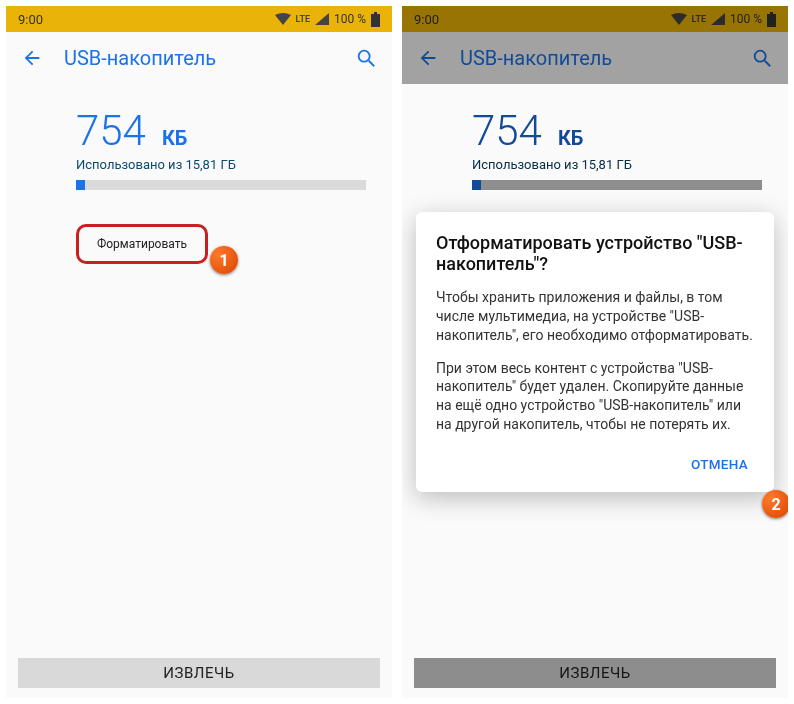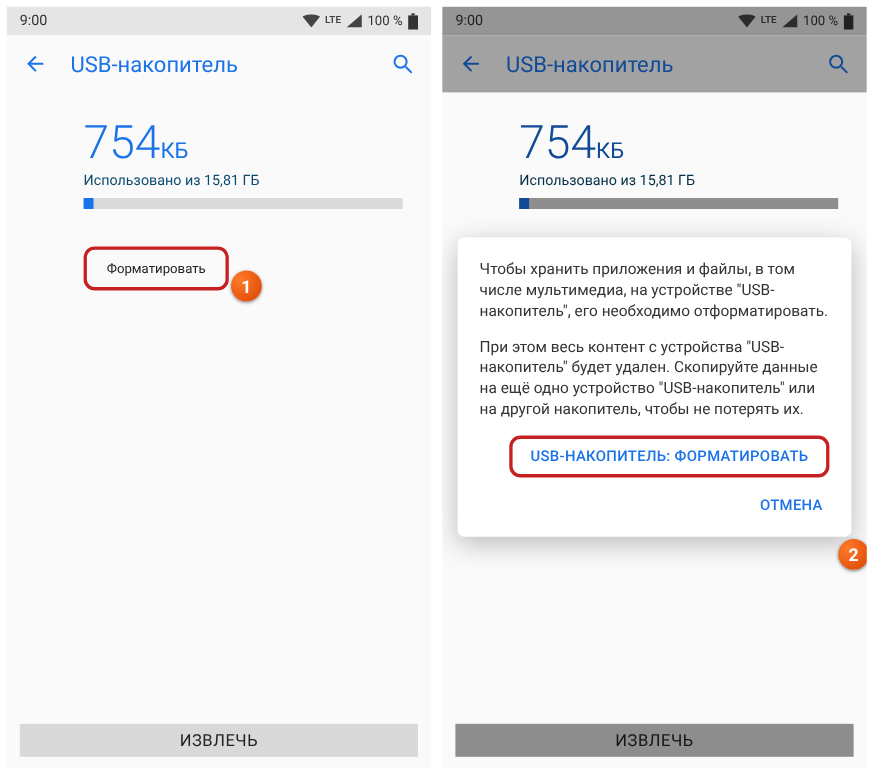--- a/index.html
+++ b/index.html
@@ -27,21 +27,21 @@
   filter: brightness(0.65);
 }
 .status-bar {
   height: 26px;
   display: flex;
   align-items: center;
   justify-content: space-between;
   padding: 0 12px;
   font-size: 13px;
   color: #333;
-  background: #e5e5e5;
+  background: #eab308;
 }
 .status-right { display: flex; align-items: center; gap: 5px; text-align: right; }
 .status-right svg { display: block; }
 .app-bar {
   height: 52px;
   display: flex;
   align-items: center;
   padding: 0 14px;
   gap: 20px;
   background: #fafafa;
@@ -58,22 +58,22 @@
   padding: 22px 26px 0 70px;
 }
 .storage-amount {
   color: #1a73e8;
   font-size: 42px;
   font-weight: 300;
 }
 .storage-unit {
   color: #1a73e8;
   font-size: 20px;
-  font-weight: 400;
-  margin-left: 0;
+  font-weight: 700;
+  margin-left: 16px;
 }
 .storage-sub {
   font-size: 13px;
   color: #0c4a6e;
   margin-top: 2px;
 }
 .progress {
   width: 100%;
   height: 10px;
   background: #dadada;
@@ -269,23 +269,23 @@
     <div class="storage-sub">Использовано из 15,81 ГБ</div>
     <div class="progress">
         <div class="fill"></div>
       </div>
   </div>
 
   <div class="bottom-bar">ИЗВЛЕЧЬ</div>
 
   <div class="dialog-overlay">
     <div class="dialog">
+      <h3>Отформатировать устройство "USB-накопитель"?</h3>
       <p>Чтобы хранить приложения и файлы, в том числе мультимедиа, на устройстве "USB-накопитель", его необходимо отформатировать.</p>
       <p>При этом весь контент с устройства "USB-накопитель" будет удален. Скопируйте данные на ещё одно устройство "USB-накопитель" или на другой накопитель, чтобы не потерять их.</p>
       <div class="dialog-actions">
-        <span class="dialog-action boxed">USB-НАКОПИТЕЛЬ: ФОРМАТИРОВАТЬ</span>
         <span class="dialog-action">ОТМЕНА</span>
       </div>
     </div>
   </div>
 
   <div class="annotation" style="right:-2px; top:484px;">2</div>
 </div>
 
 </body></html>

